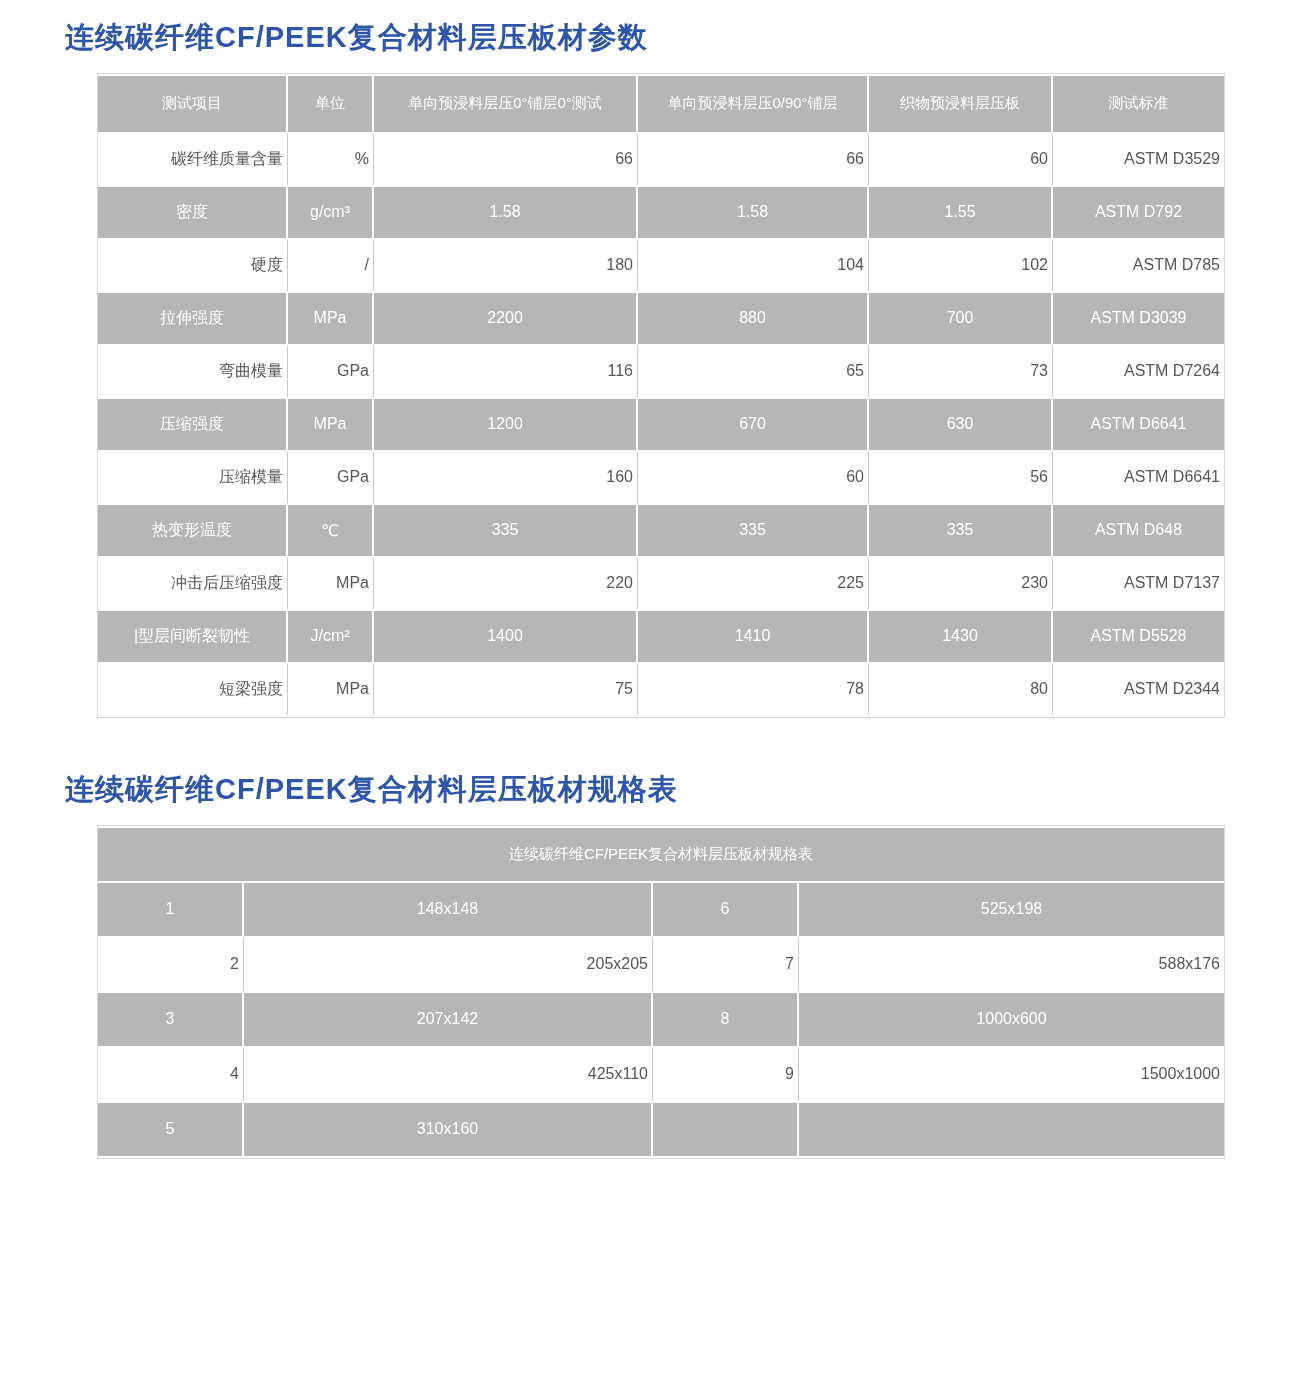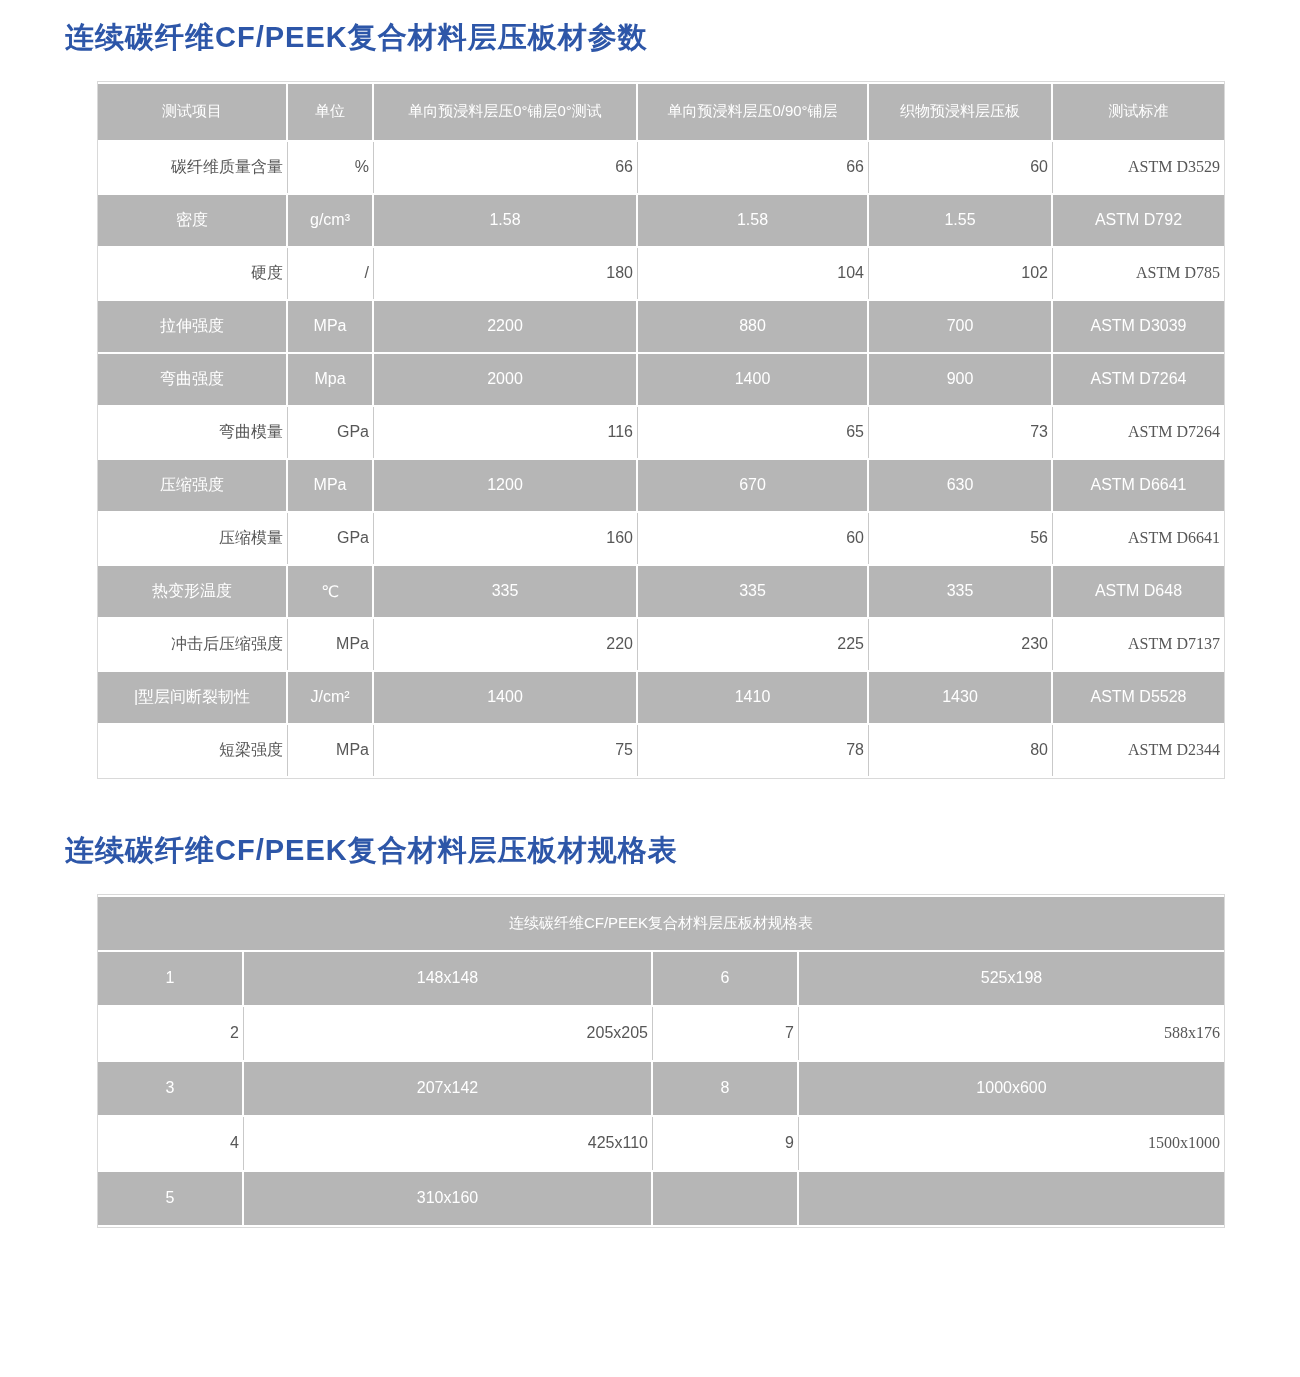--- a/index.html
+++ b/index.html
@@ -24,21 +24,21 @@
     line-height: 1.2;
   }
   .title-gap {
     padding-top: 54px;
   }
   table.data-table {
     border-collapse: separate;
     border-spacing: 0 2px;
     table-layout: fixed;
     width: 1126px;
-    margin: 26px 0 0 97px;
+    margin: 18px 0 0 97px;
     border: 1px solid #d9d9d9;
     background: #ffffff;
   }
   table.data-table th,
   table.data-table td {
     box-sizing: border-box;
     text-align: center;
     vertical-align: middle;
     font-weight: normal;
     font-size: 16px;
@@ -79,21 +79,20 @@
     border-right: none;
   }
   table.data-table tbody tr.white td {
     background: #ffffff;
     color: #575757;
     border-right: 1px solid #c9c9c9;
     text-align: right;
   }
   table.data-table tbody tr.white td:last-child {
     border-right: none;
-    font-family: Liberation Serif, serif;
   }
   table#params-table tbody td { height: 51px; }
   table#spec-table tbody td { height: 53px; }
   table#spec-table thead th.hdr-gray { height: 53px; }
 </style>
 </head>
 <body>
 
 <div class="page">
 
@@ -144,28 +143,20 @@
           <td>ASTM D785</td>
         </tr>
         <tr class="gray">
           <td>拉伸强度</td>
           <td>MPa</td>
           <td>2200</td>
           <td>880</td>
           <td>700</td>
           <td>ASTM D3039</td>
         </tr>
-        <tr class="gray">
-          <td>弯曲强度</td>
-          <td>Mpa</td>
-          <td>2000</td>
-          <td>1400</td>
-          <td>900</td>
-          <td>ASTM D7264</td>
-        </tr>
         <tr class="white">
           <td>弯曲模量</td>
           <td>GPa</td>
           <td>116</td>
           <td>65</td>
           <td>73</td>
           <td>ASTM D7264</td>
         </tr>
         <tr class="gray">
           <td>压缩强度</td>

